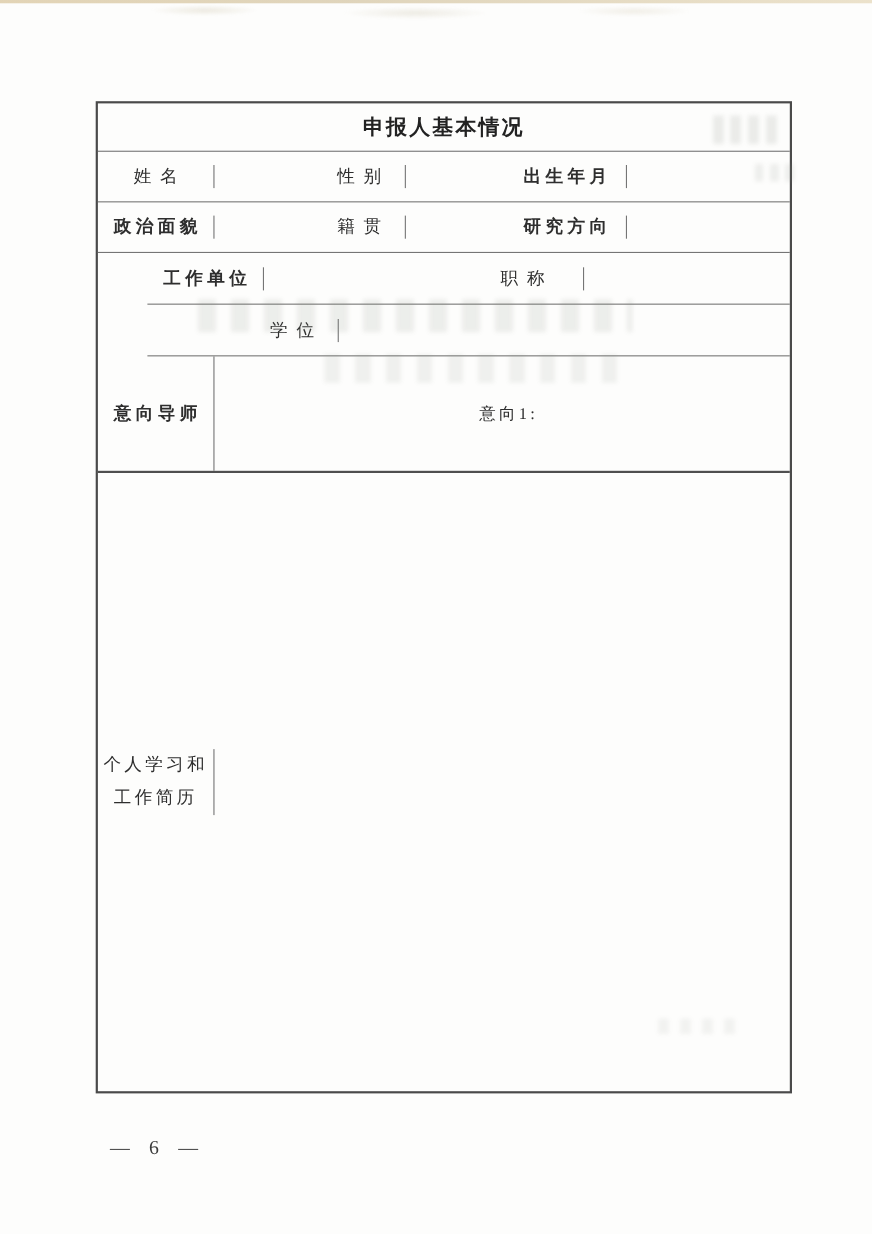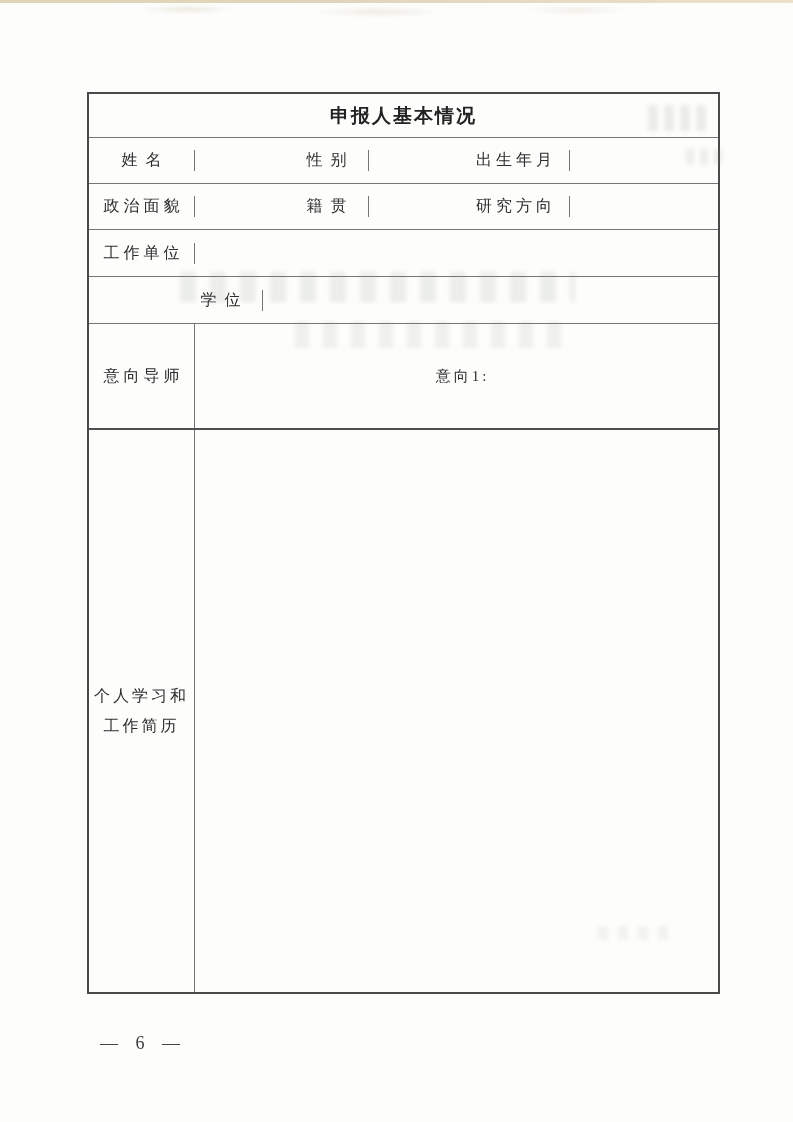--- a/index.html
+++ b/index.html
@@ -31,33 +31,33 @@
     box-sizing:border-box; border:2px solid #4a4a4a;
     display:flex; flex-direction:column;
   }
   .trow { display:flex; box-sizing:border-box; border-bottom:1px solid #757575; }
   .title-row { height:44px; align-items:center; justify-content:center; }
   .title-text {
     font-family:"Liberation Sans","DejaVu Sans",sans-serif;
     font-weight:bold; font-size:19px; letter-spacing:2px; color:#222;
   }
   .r-info { height:46px;align-items:center; }
-  .r-info.tall { height:47px; }
+  .r-info.tall { height:47px;margin-left:45px; }
   .mentor-row { height:106px; border-bottom:2px solid #4f4f4f; }
-  .resume-row { flex:1; border-bottom:none; }
+  .resume-row { flex:1; border-bottom:none;align-items:center; }
 
   .cell {
     box-sizing:border-box; border-right:1px solid #757575;
     display:flex; align-items:center; justify-content:center;
     font-size:16px; color:#2e2e2e;
   }
   .cell:last-child { border-right:none; }
   .w1{width:106px} .w2{width:90px} .w3{width:84px} .w4{width:90px} .w5{width:111px} .w6{flex:1}
   .ls2 { letter-spacing:8px; padding-left:8px; }   
-  .ls4 { letter-spacing:4px; padding-left:4px; }   
+  .ls4 { letter-spacing:4px; padding-left:4px;font-weight:bold; }   
 
   .mentor-options { flex:1; display:flex; flex-direction:column;align-items:center; }
   .mentor-opt {
     flex:1; box-sizing:border-box; border-bottom:1px solid #757575;
     display:flex; align-items:center; padding-left:12px;
     font-size:15px; letter-spacing:3px; color:#2e2e2e;
   }
   .mentor-opt:last-child { border-bottom:none; }
 
   .resume-label-cell {
@@ -109,20 +109,21 @@
       <div class="cell w3 ls2">籍贯</div>
       <div class="cell w4"></div>
       <div class="cell w5 ls4">研究方向</div>
       <div class="cell w6"></div>
     </div>
 
     <div class="trow r-info tall">
       <div class="cell w1 ls4">工作单位</div>
       <div class="cell w2"></div>
       <div class="cell w4"></div>
+      <div class="cell w5 ls2">职称</div>
       <div class="cell w6"></div>
     </div>
 
     <div class="trow r-info tall">
       <div class="cell w2"></div>
       <div class="cell w3 ls2">学位</div>
       <div class="cell w4"></div>
       <div class="cell w6"></div>
     </div>
 

